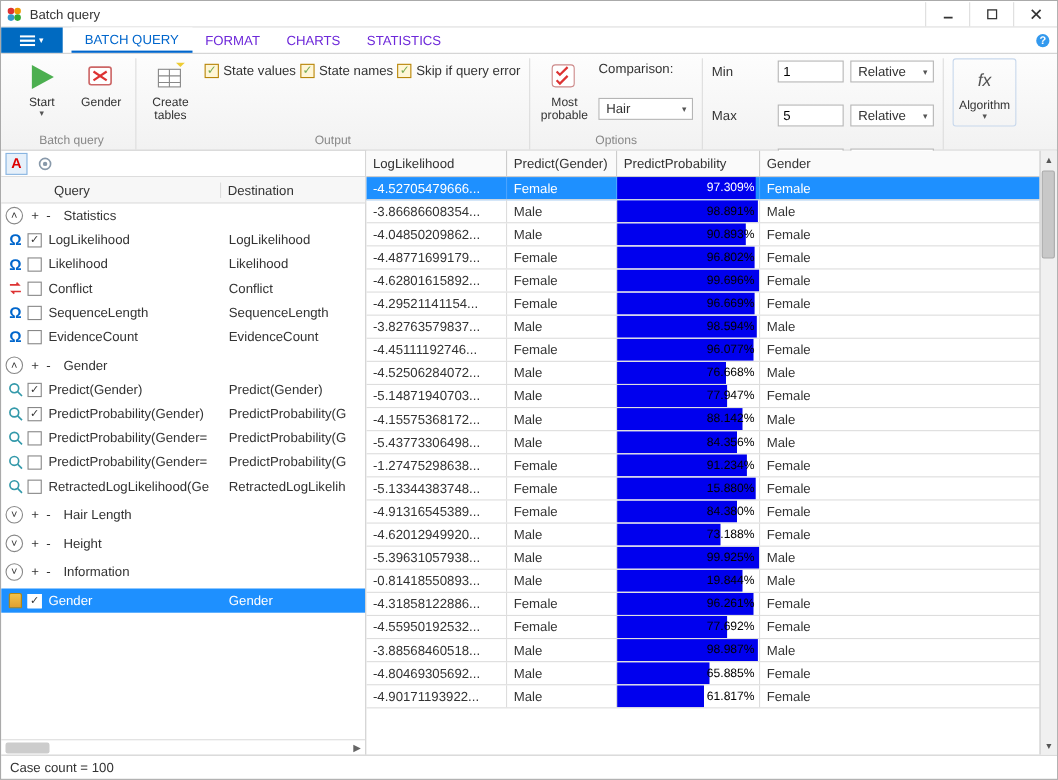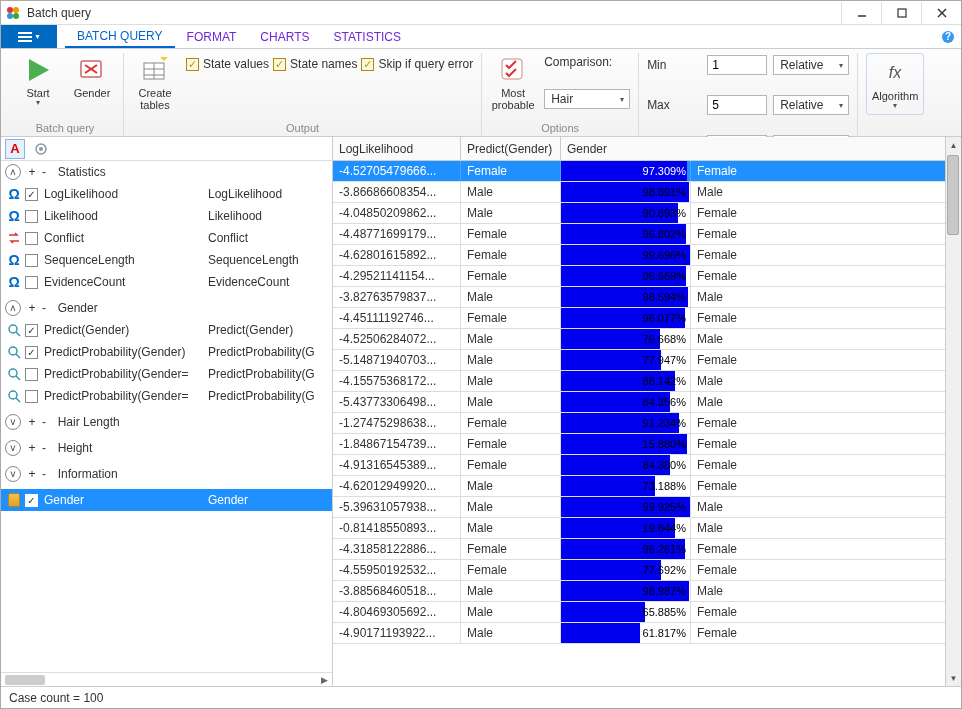--- a/index.html
+++ b/index.html
@@ -282,20 +282,24 @@
   <div class="sidebar">
     <div class="sidebar-toolstrip">
       <div class="tool a">A</div>
       <div class="tool">
           <svg width="16" height="16" viewBox="0 0 16 16">
             <circle cx="8" cy="8" r="5" fill="none" stroke="#89a" stroke-width="1.5"></circle>
             <circle cx="8" cy="8" r="2" fill="#89a"></circle>
           </svg>
         </div>
     </div>
+    <div class="tree-header">
+      <div class="col col1">Query</div>
+      <div class="col col2">Destination</div>
+    </div>
     <div class="tree-body" id="tree-body">
         <div class="tree-row group"><span class="expander">˄</span><span class="pm">+</span><span class="pm">-</span>&nbsp;&nbsp;<span>Statistics</span></div>
         <div class="tree-row leaf">
           <span class="glyph omega">Ω</span>
           <span class="chkbox on"></span>
           <span class="q">LogLikelihood</span>
           <span class="d">LogLikelihood</span>
         </div>
         <div class="tree-row leaf">
           <span class="glyph omega">Ω</span>
@@ -363,20 +367,31 @@
         <div class="tree-row leaf">
           <span class="glyph magnify">
             <svg width="14" height="14" viewBox="0 0 14 14">
               <circle cx="6" cy="6" r="4" fill="none" stroke="#39a" stroke-width="1.5"></circle>
               <line x1="9" y1="9" x2="13" y2="13" stroke="#39a" stroke-width="1.5"></line>
             </svg>
           </span>
           <span class="chkbox"></span>
           <span class="q">PredictProbability(Gender=</span>
           <span class="d">PredictProbability(G</span>
+        </div>
+        <div class="tree-row leaf">
+          <span class="glyph magnify">
+            <svg width="14" height="14" viewBox="0 0 14 14">
+              <circle cx="6" cy="6" r="4" fill="none" stroke="#39a" stroke-width="1.5"></circle>
+              <line x1="9" y1="9" x2="13" y2="13" stroke="#39a" stroke-width="1.5"></line>
+            </svg>
+          </span>
+          <span class="chkbox"></span>
+          <span class="q">RetractedLogLikelihood(Ge</span>
+          <span class="d">RetractedLogLikelih</span>
         </div>
         <div style="height: 4px;"></div>
         <div class="tree-row group"><span class="expander">˅</span><span class="pm">+</span><span class="pm">-</span>&nbsp;&nbsp;<span>Hair Length</span></div>
         <div style="height: 4px;"></div>
         <div class="tree-row group"><span class="expander">˅</span><span class="pm">+</span><span class="pm">-</span>&nbsp;&nbsp;<span>Height</span></div>
         <div style="height: 4px;"></div>
         <div class="tree-row group"><span class="expander">˅</span><span class="pm">+</span><span class="pm">-</span>&nbsp;&nbsp;<span>Information</span></div>
         <div style="height: 4px;"></div>
         <div class="tree-row leaf selected">
           <span class="glyph">
@@ -390,20 +405,21 @@
     <div class="tree-scroll">
         <div class="thumb"></div>
         <span class="arrow-r">▶</span>
       </div>
   </div>
 
   <div class="results">
     <div class="results-header" id="grid-header">
         <div class="hcell c0">LogLikelihood</div>
         <div class="hcell c1">Predict(Gender)</div>
+        <div class="hcell c2">PredictProbability</div>
         <div class="hcell c3">Gender</div>
       </div>
     <div class="results-body" id="grid-body">
         <div class="grid-row selected">
           <div class="gcell c0">-4.52705479666...</div>
           <div class="gcell c1">Female</div>
           <div class="gcell c2 prob">
             <div class="prob-bar" style="width:97.309%"></div>
             <div class="prob-txt">97.309%</div>
           </div>
@@ -511,21 +527,21 @@
         <div class="grid-row">
           <div class="gcell c0">-1.27475298638...</div>
           <div class="gcell c1">Female</div>
           <div class="gcell c2 prob">
             <div class="prob-bar" style="width:91.234%"></div>
             <div class="prob-txt">91.234%</div>
           </div>
           <div class="gcell c3">Female</div>
         </div>
         <div class="grid-row">
-          <div class="gcell c0">-1.84867154739...</div>
+          <div class="gcell c0">-5.13344383748...</div>
           <div class="gcell c1">Female</div>
           <div class="gcell c2 prob">
             <div class="prob-bar" style="width:97.907%"></div>
             <div class="prob-txt">15.880%</div>
           </div>
           <div class="gcell c3">Female</div>
         </div>
         <div class="grid-row">
           <div class="gcell c0">-4.91316545389...</div>
           <div class="gcell c1">Female</div>

